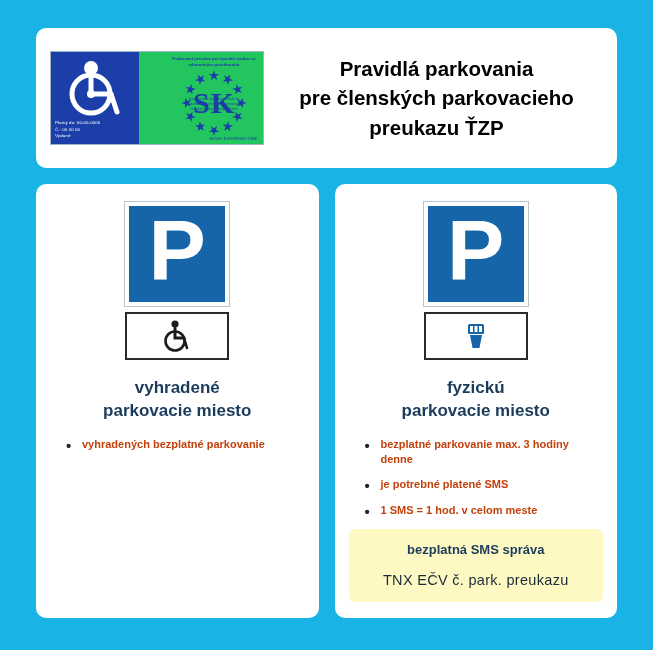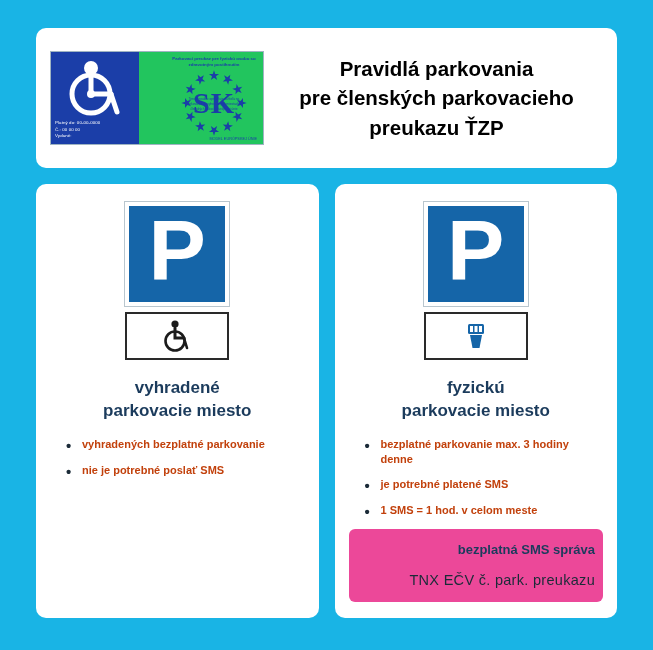--- a/index.html
+++ b/index.html
@@ -207,25 +207,25 @@
     content: "•";
     position: absolute;
     left: 2px;
     top: -1px;
     font-size: 15px;
     color: #1b2b38;
   }
   .sms-box {
     margin-top: auto;
     width: 100%;
-    background: #ec4899;
+    background: #fef9c3;
     border-radius: 6px;
     padding: 12px 8px 14px 8px;
     box-sizing: border-box;
-    text-align: right;
+    text-align: center;
   }
   .sms-box .sms-head {
     font-size: 13px;
     font-weight: bold;
     color: #1b3b5c;
     line-height: 1.4;
   }
   .sms-box .sms-code {
     margin-top: 13px;
     font-size: 14.5px;
@@ -306,21 +306,20 @@
           <circle cx="13" cy="22" r="9.5" stroke="#1b1b1b" stroke-width="2.6" fill="none"></circle>
           <path d="M22 19 L25 29" stroke="#1b1b1b" stroke-width="2.6" fill="none" stroke-linecap="round"></path>
         </svg>
       </div>
       <div class="panel-title">
         <div>vyhradené</div>
         <div>parkovacie miesto</div>
       </div>
       <ul class="bullets">
         <li>vyhradených bezplatné parkovanie</li>
-        <li>nie je potrebné poslať SMS</li>
       </ul>
       <div class="spacer-fill"></div>
     </div>
 
     <div class="panel">
       <div class="sign-p">
         <span>P</span>
       </div>
       <div class="sign-sub">
         <svg width="30" height="32" viewBox="0 0 30 32" aria-hidden="true">

